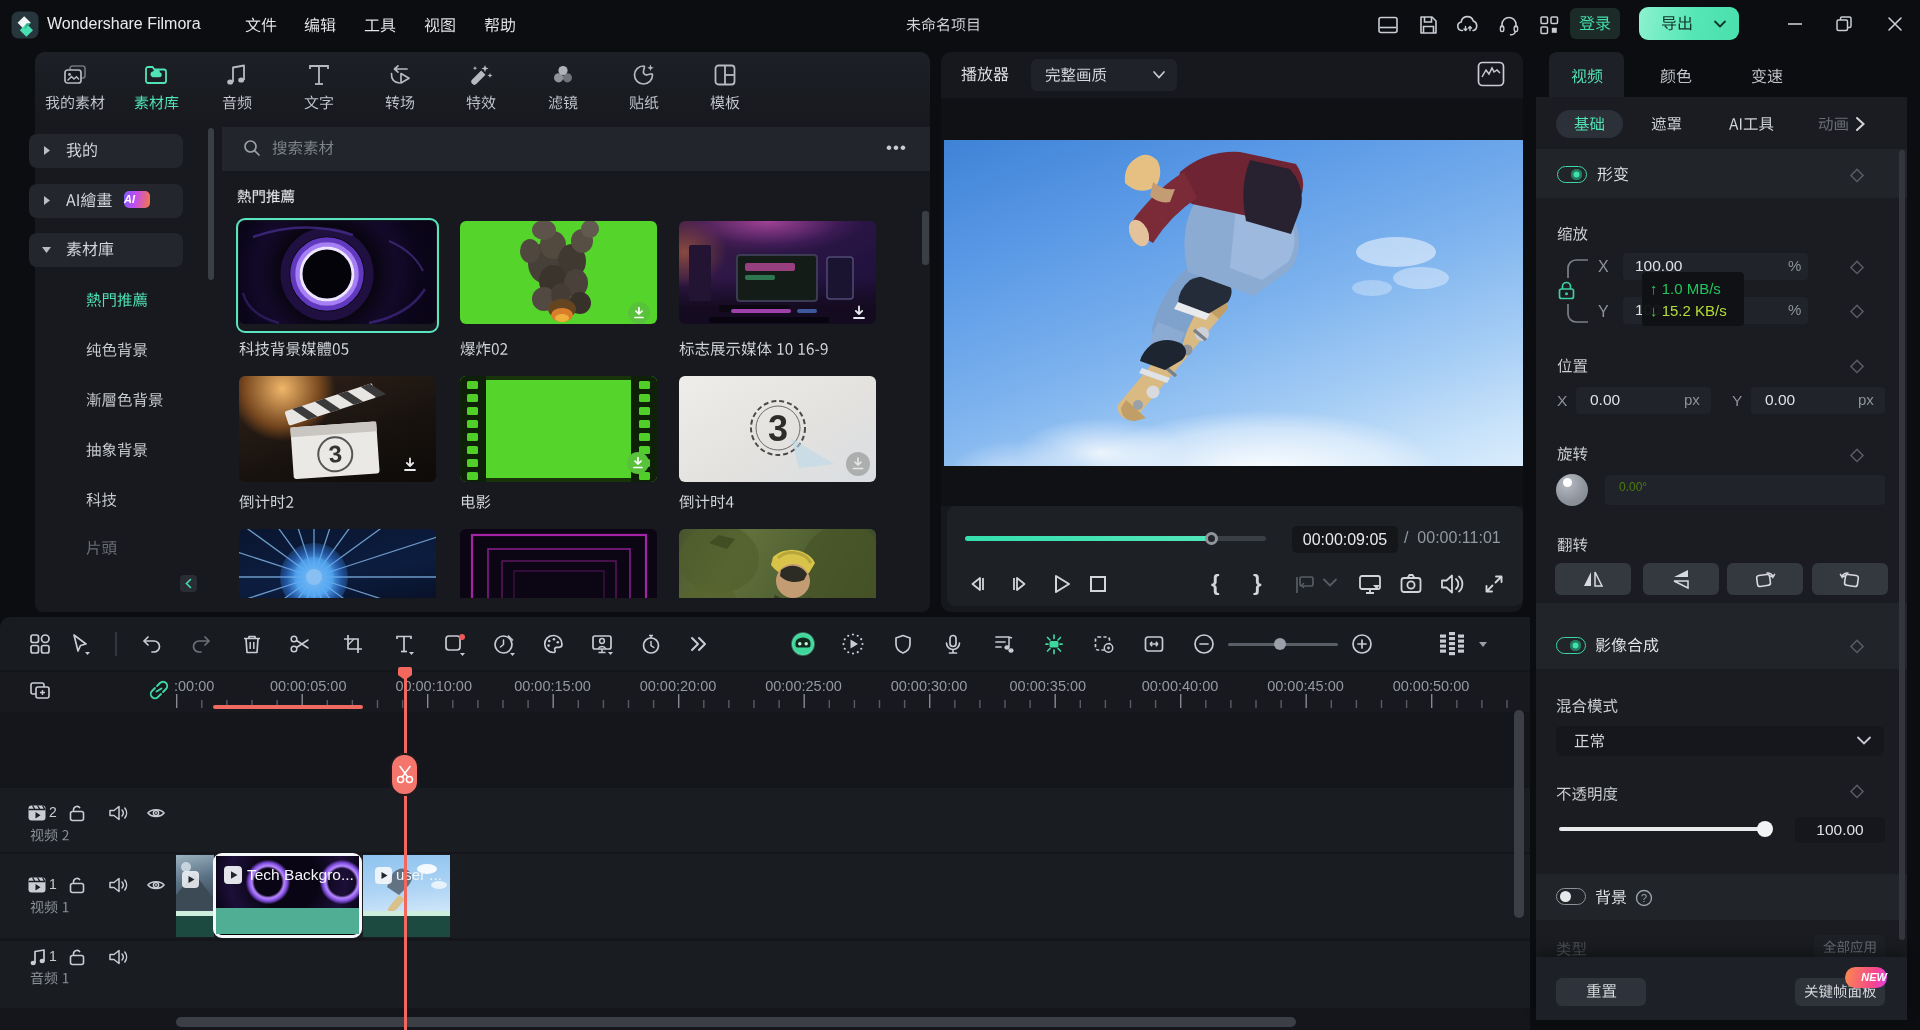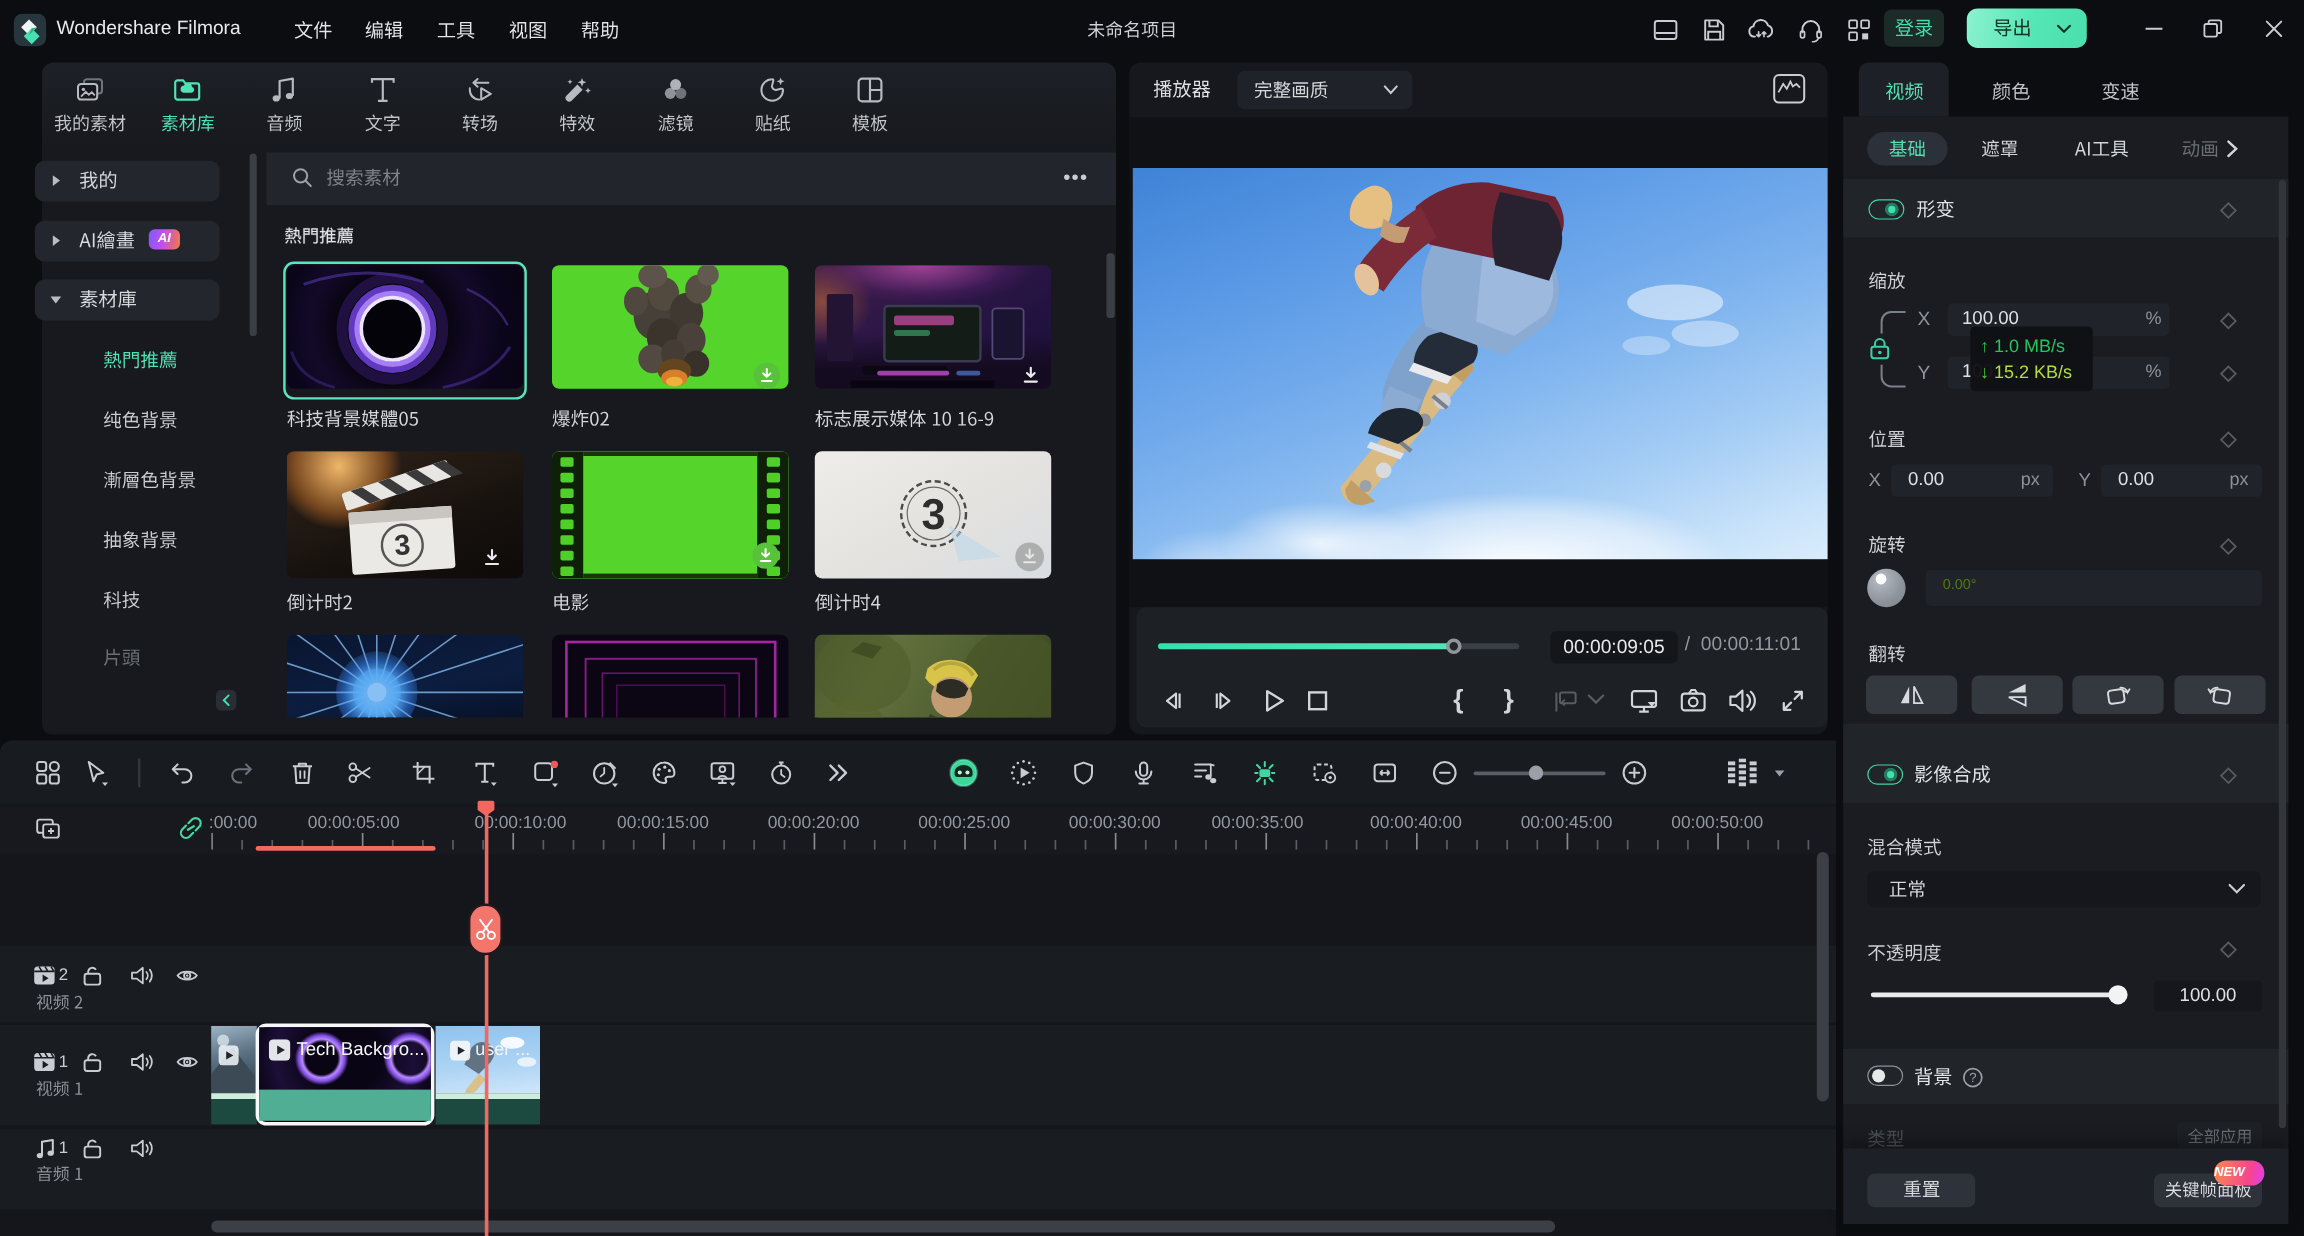--- a/index.html
+++ b/index.html
@@ -232,21 +232,21 @@
       <path d="M1 0 L7 4.5 L1 9 Z" fill="#b9bcc2"></path>
     </svg>
     <svg class="t" style="left:66.0px;top:192.0px;color:#d6d8dc;" width="46.4" height="16" viewBox="0 -880 2901 1000">
       <g transform="scale(1,-1)">
         <use href="#g41" x="0"></use>
         <use href="#g49" x="608"></use>
         <use href="#g7e6a" x="901"></use>
         <use href="#g756b" x="1901"></use>
       </g>
     </svg>
-    <div style="position:absolute;left:124px;top:191px;width:26px;height:17px;background:linear-gradient(100deg,#7b5cf8,#c44df0 45%,#f6783d);border-radius:5px;font-size:11px;font-weight:bold;font-style:italic;color:#fff;text-align:center;line-height:17px">AI</div>
+    <div style="position:absolute;left:124px;top:191px;width:26px;height:17px;background:linear-gradient(100deg,#7b5cf8,#c44df0 45%,#f6783d);border-radius:5px;font-size:11px;font-weight:bold;font-style:italic;color:#fff;line-height:17px">AI</div>
     <div style="position:absolute;left:29px;top:233px;width:154px;height:34px;background:#23262d;border-radius:8px"></div>
     <svg style="position:absolute;left:42px;top:246px;" width="10" height="8" viewBox="0 0 10 8" fill="none">
       <path d="M0 1 L9 1 L4.5 7 Z" fill="#b9bcc2"></path>
     </svg>
     <svg class="t" style="left:66.0px;top:241.0px;color:#d6d8dc;" width="48.0" height="16" viewBox="0 -880 3000 1000">
       <g transform="scale(1,-1)">
         <use href="#g7d20" x="0"></use>
         <use href="#g6750" x="1000"></use>
         <use href="#g5eab" x="2000"></use>
       </g>
@@ -884,21 +884,21 @@
     <div style="position:absolute;left:1795px;top:978px;width:90px;height:28px;background:#2e323a;border-radius:6px"></div>
     <svg class="t" style="left:1803.8px;top:984.0px;color:#d8dade;" width="72.5" height="14.5" viewBox="0 -880 5000 1000">
       <g transform="scale(1,-1)">
         <use href="#g5173" x="0"></use>
         <use href="#g952e" x="1000"></use>
         <use href="#g5e27" x="2000"></use>
         <use href="#g9762" x="3000"></use>
         <use href="#g677f" x="4000"></use>
       </g>
     </svg>
-    <div style="position:absolute;left:1845px;top:967px;width:42px;height:21px;background:linear-gradient(100deg,#f98a4d,#f5458f 70%,#e23df0);border-radius:11px;color:#fff;font-size:11px;font-weight:bold;font-style:italic;text-align:left;line-height:21px;z-index:5">NEW</div>
+    <div style="position:absolute;left:1845px;top:967px;width:42px;height:21px;background:linear-gradient(100deg,#f98a4d,#f5458f 70%,#e23df0);border-radius:11px;color:#fff;font-size:11px;font-weight:bold;font-style:italic;text-align:right;line-height:21px;z-index:5">NEW</div>
     <div style="position:absolute;left:1899px;top:150px;width:6px;height:790px;background:#33373d;border-radius:3px"></div>
     <svg style="position:absolute;left:28px;top:632px;" width="24" height="24" viewBox="0 0 24 24" fill="none">
       <rect x="3" y="3" width="7.5" height="7.5" rx="2" stroke="#c9ccd2" stroke-width="1.7"></rect>
       <rect x="13.5" y="3" width="7.5" height="7.5" rx="3.7" stroke="#c9ccd2" stroke-width="1.7"></rect>
       <rect x="3" y="13.5" width="7.5" height="7.5" rx="2" stroke="#c9ccd2" stroke-width="1.7"></rect>
       <rect x="13.5" y="13.5" width="7.5" height="7.5" rx="2" stroke="#c9ccd2" stroke-width="1.7"></rect>
     </svg>
     <svg style="position:absolute;left:68px;top:632px;" width="24" height="24" viewBox="0 0 24 24" fill="none">
       <path d="M6 3 L18 12 L12.5 13.5 L10 19 Z" stroke="#c9ccd2" stroke-width="1.7" stroke-linejoin="round" fill="none"></path>
       <path d="M17 20 h5 l-2.5 3 Z" fill="#c9ccd2"></path>
@@ -1047,21 +1047,21 @@
       <rect x="2" y="5" width="13" height="11" rx="2" stroke="#c9ccd2" stroke-width="1.6" fill="none"></rect>
       <rect x="7" y="9" width="13" height="11" rx="2" fill="#17191e" stroke="#c9ccd2" stroke-width="1.6"></rect>
       <path d="M13.5 12 v5 M11 14.5 h5" stroke="#c9ccd2" stroke-width="1.5"></path>
     </svg>
     <svg style="position:absolute;left:148px;top:680px;" width="22" height="20" viewBox="0 0 22 20" fill="none">
       <path d="M9 6 L12 3 a4.2 4.2 0 0 1 6 6 L15 12 M13 14 L10 17 a4.2 4.2 0 0 1 -6 -6 L7 8" stroke="#41d8a4" stroke-width="1.8" fill="none" stroke-linecap="round"></path>
       <path d="M8.5 11.5 L13.5 8.5" stroke="#41d8a4" stroke-width="1.8" stroke-linecap="round"></path>
     </svg>
     <div style="position:absolute;left:176px;top:672px;width:1354px;height:40px;"></div>
     <div style="position:absolute;left:174px;top:678px;width:90px;height:16px;color:#9498a0;font-size:14.5px">:00:00</div>
-    <div style="position:absolute;left:256.5px;top:678px;width:90px;height:16px;color:#9498a0;font-size:14.5px;text-align:left">00:00:05:00</div>
+    <div style="position:absolute;left:256.5px;top:678px;width:90px;height:16px;color:#9498a0;font-size:14.5px;text-align:right">00:00:05:00</div>
     <div style="position:absolute;left:382.0px;top:678px;width:90px;height:16px;color:#9498a0;font-size:14.5px;text-align:right">00:00:10:00</div>
     <div style="position:absolute;left:507.5px;top:678px;width:90px;height:16px;color:#9498a0;font-size:14.5px;text-align:center">00:00:15:00</div>
     <div style="position:absolute;left:633.0px;top:678px;width:90px;height:16px;color:#9498a0;font-size:14.5px;text-align:center">00:00:20:00</div>
     <div style="position:absolute;left:758.5px;top:678px;width:90px;height:16px;color:#9498a0;font-size:14.5px;text-align:center">00:00:25:00</div>
     <div style="position:absolute;left:884.0px;top:678px;width:90px;height:16px;color:#9498a0;font-size:14.5px;text-align:center">00:00:30:00</div>
     <div style="position:absolute;left:1009.5px;top:678px;width:90px;height:16px;color:#9498a0;font-size:14.5px;">00:00:35:00</div>
     <div style="position:absolute;left:1135.0px;top:678px;width:90px;height:16px;color:#9498a0;font-size:14.5px;text-align:center">00:00:40:00</div>
     <div style="position:absolute;left:1260.5px;top:678px;width:90px;height:16px;color:#9498a0;font-size:14.5px;text-align:center">00:00:45:00</div>
     <div style="position:absolute;left:1386.0px;top:678px;width:90px;height:16px;color:#9498a0;font-size:14.5px;text-align:center">00:00:50:00</div>
     <svg style="position:absolute;left:176px;top:694px;" width="1354" height="16" viewBox="0 0 1354 16" fill="none">

